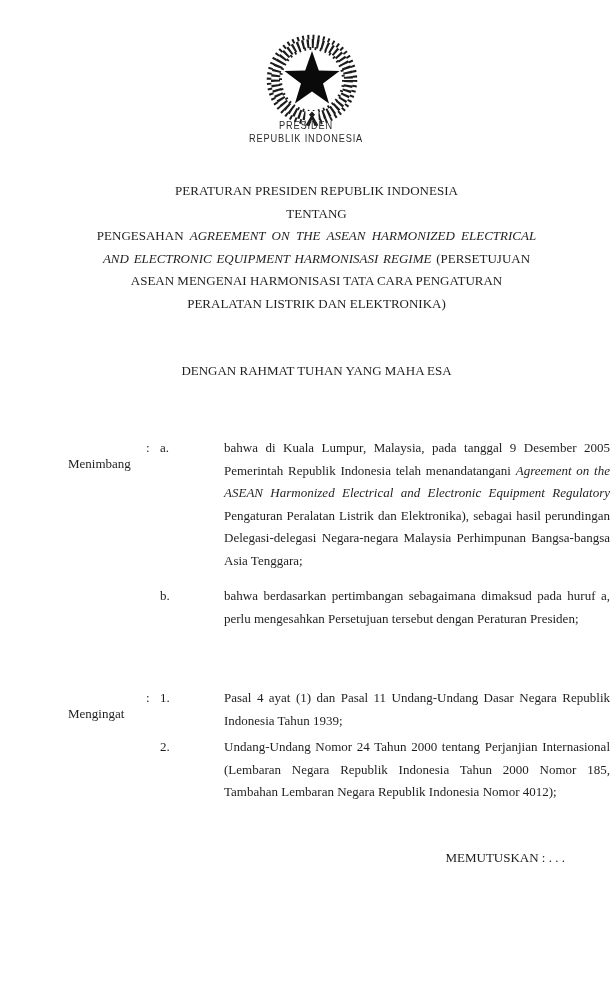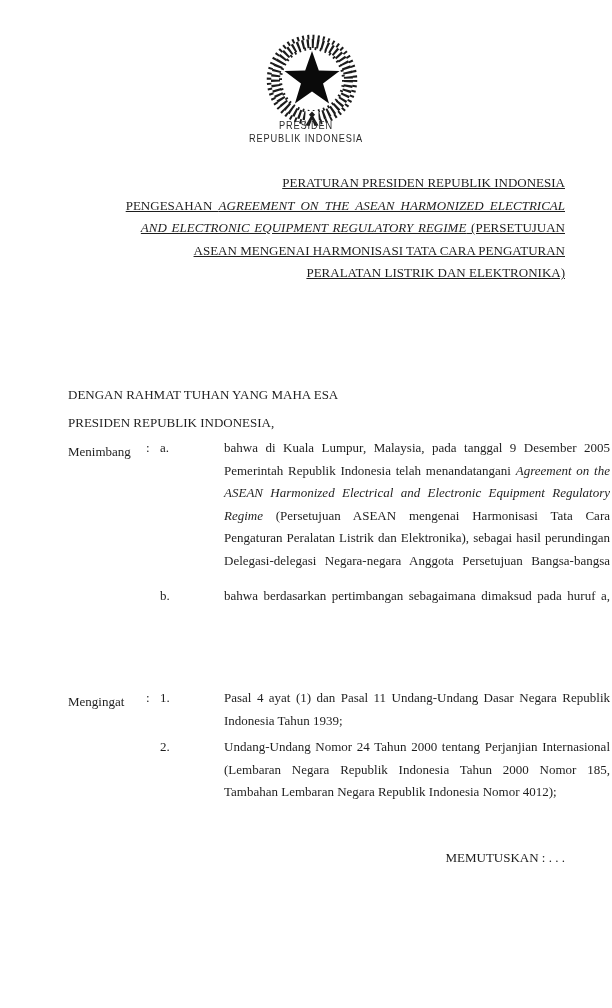--- a/index.html
+++ b/index.html
@@ -12,32 +12,32 @@
   .abs{position:absolute;}
   
   .seal-svg{position:absolute;left:265px;top:33px;width:94px;height:94px;}
   .seal-caption{
     position:absolute;left:0;top:119px;width:612px;text-align:center;
     font-family:"Liberation Sans","DejaVu Sans",sans-serif;
     font-size:11px;line-height:13px;letter-spacing:1px;color:#2b2b2b;
     transform:scaleX(0.84);
   }
   
-  .title-block{left:68px;top:172px;width:497px;text-align:right;line-height:22.5px;text-decoration:underline;}
+  .title-block{left:68px;top:180px;width:497px;text-align:center;line-height:22.5px;}
   .title-line b{font-weight:bold;}
   .title-line i{font-style:italic;margin-top:44px;}
   .ws5{word-spacing:5px;}
   .ws3{word-spacing:3px;}
   .ws15{word-spacing:1.5px;}
   
-  .invocation{left:68px;top:384px;width:497px;text-align:left;line-height:22.5px;}
+  .invocation{left:68px;top:360px;width:497px;text-align:center;line-height:22.5px;}
   .invocation .inv2{margin-top:5px;}
   
   .clause{position:absolute;left:68px;width:500px;line-height:22.5px;}
-  .clause-label{position:absolute;left:0;top:4px;font-family:Liberation Serif, serif;}
+  .clause-label{position:absolute;left:0;top:16px;font-family:Liberation Serif, serif;}
   .clause-colon{position:absolute;left:78px;top:0;}
   .items{margin-left:92px;width:408px;}
   .item{display:flex;align-items:flex-start;}
   .marker{width:22px;flex:none;}
   .lines{width:386px;flex:none;margin-left:42px;}
   .line{line-height:22.5px;}
   .jl{text-align:justify;text-align-last:justify;}
   .ll{text-align:left;}
   .item-gap-b{margin-top:13px;}
   .item-gap-2{margin-top:4px;}
@@ -61,50 +61,51 @@
     <polygon points="0,-29 6.82,-9.38 27.58,-8.96 11.03,3.58 17.05,23.46 0,11.6 -17.05,23.46 -11.03,3.58 -27.58,-8.96 -6.82,-9.38" fill="#0a0a0a"></polygon>
   </svg>
 
   <div class="seal-caption">
     <div>PRESIDEN</div>
     <div>REPUBLIK INDONESIA</div>
   </div>
 
   <div class="abs title-block">
     <div class="title-line"><span>PERATURAN PRESIDEN REPUBLIK INDONESIA</span></div>
+    <div class="title-line"><span>TENTANG</span></div>
     <div class="title-line ws3"><span>PENGESAHAN </span><i>AGREEMENT ON THE ASEAN HARMONIZED ELECTRICAL</i></div>
-    <div class="title-line ws15"><i>AND ELECTRONIC EQUIPMENT REGULATORY REGIME</i><span> (PERSETUJUAN</span></div>
+    <div class="title-line ws15"><i>AND ELECTRONIC EQUIPMENT HARMONISASI REGIME</i><span> (PERSETUJUAN</span></div>
     <div class="title-line"><span>ASEAN MENGENAI HARMONISASI TATA CARA PENGATURAN</span></div>
     <div class="title-line"><span>PERALATAN LISTRIK DAN ELEKTRONIKA)</span></div>
   </div>
 
   <div class="abs invocation">
     <div>DENGAN RAHMAT TUHAN YANG MAHA ESA</div>
-    <div class="inv2">PRESIDEN REPUBLIK INDONESIA,</div>
   </div>
 
   <section class="clause" style="top:437px">
     <div class="clause-label">Menimbang</div>
     <div class="clause-colon">:</div>
     <div class="items">
       <div class="item">
         <div class="marker">a.</div>
         <div class="lines">
           <div class="line jl"><span>bahwa di Kuala Lumpur, Malaysia, pada tanggal 9 Desember 2005</span></div>
           <div class="line jl"><span>Pemerintah Republik Indonesia telah menandatangani </span><i>Agreement on the</i></div>
           <div class="line jl"><i>ASEAN Harmonized Electrical and Electronic Equipment Regulatory</i></div>
-          <div class="line jl"><i>Regime</i><span> (Persetujuan ASEAN mengenai Harmonisasi Tata Cara</span></div>
           <div class="line jl"><span>Pengaturan Peralatan Listrik dan Elektronika), sebagai hasil perundingan</span></div>
-          <div class="line jl"><span>Delegasi-delegasi Negara-negara Anggota Persetujuan Bangsa-bangsa</span></div>
+          <div class="line jl"><span>Delegasi-delegasi Negara-negara Malaysia Perhimpunan Bangsa-bangsa</span></div>
+          <div class="line ll"><span>Asia Tenggara;</span></div>
         </div>
       </div>
       <div class="item item-gap-b">
         <div class="marker">b.</div>
         <div class="lines">
           <div class="line jl"><span>bahwa berdasarkan pertimbangan sebagaimana dimaksud pada huruf a,</span></div>
+          <div class="line ll"><span>perlu mengesahkan Persetujuan tersebut dengan Peraturan Presiden;</span></div>
         </div>
       </div>
     </div>
   </section>
 
   <section class="clause" style="top:687px">
     <div class="clause-label">Mengingat</div>
     <div class="clause-colon">:</div>
     <div class="items">
       <div class="item">

